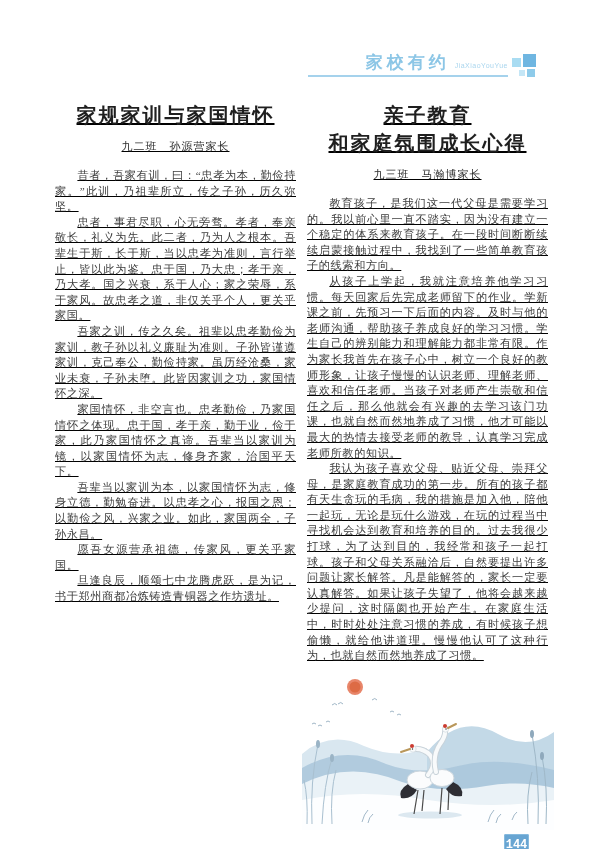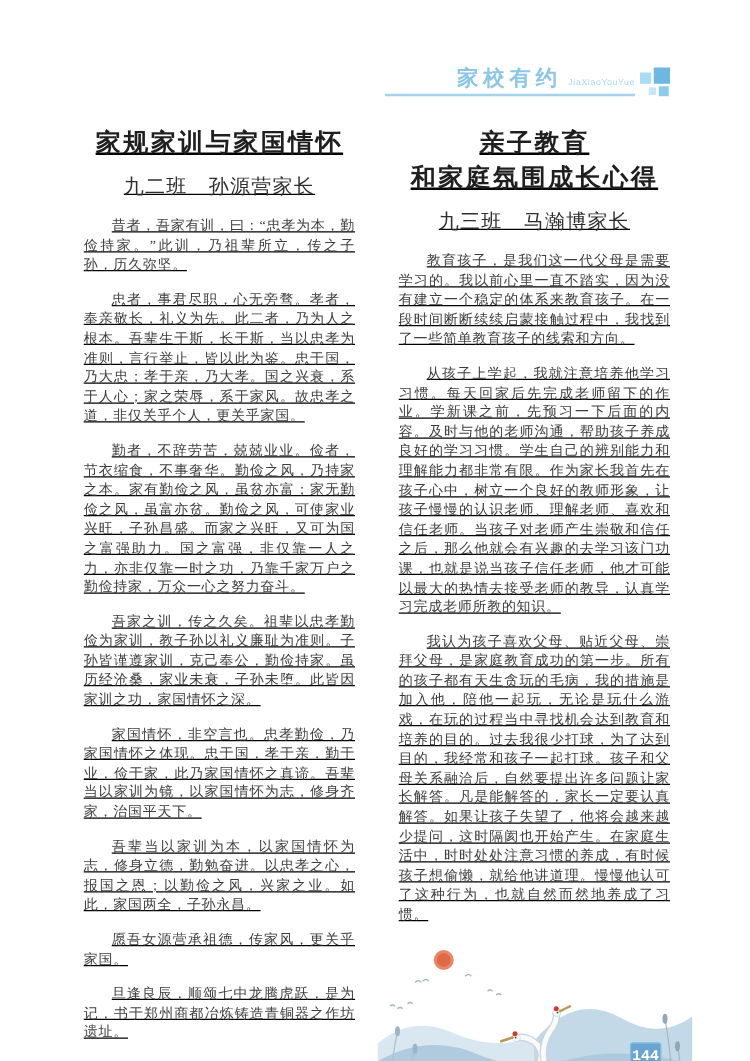--- a/index.html
+++ b/index.html
@@ -28,24 +28,24 @@
   .sq3{left:16px;top:15px;width:8px;height:8px;background:#8ecbea;}
   .sq4{left:8px;top:16px;width:6px;height:6px;background:#c4e6f6;}
   
   .columns{position:absolute;top:97px;left:55px;width:493px;display:flex;gap:11px;text-decoration:underline;}
   .col{width:241px;}
   .article-title{
     margin:4px 0 10px;text-align:center;font-size:20px;font-weight:bold;
     color:#1f1f1f;letter-spacing:2px;line-height:28px;
   }
   .byline{
-    text-align:center;font-size:16px;color:#2e2e2e;letter-spacing:1px;margin:0 0 14px;
+    text-align:center;font-size:11px;color:#2e2e2e;letter-spacing:1px;margin:0 0 14px;
   }
   .body p{
-    margin:12px;font-size:11.2px;line-height:15.6px;letter-spacing:.6px;
+    margin:0;font-size:11.2px;line-height:15.6px;letter-spacing:.6px;
     color:#3d3d3d;text-align:justify;text-indent:2em;
   }
   
   .illustration{margin:8px 0 0 -5px;width:252px;height:158px;display:block;}
   
   .page-badge{
     position:absolute;left:504px;top:792px;width:25px;height:22px;background:#68a5d2;
     color:#ffffff;font-family:Liberation Mono, monospace;
     font-size:12px;font-weight:bold;display:flex;align-items:center;justify-content:center;
     border-radius:2px;box-shadow:inset 0 0 0 1px #86bade;margin-top:42px;
@@ -70,38 +70,37 @@
   </div>
 
   <div class="columns">
 
     <div class="col">
       <h1 class="article-title">家规家训与家国情怀</h1>
       <p class="byline">九二班　孙源营家长</p>
       <div class="body">
         <p>昔者，吾家有训，曰：“忠孝为本，勤俭持家。”此训，乃祖辈所立，传之子孙，历久弥坚。</p>
         <p>忠者，事君尽职，心无旁骛。孝者，奉亲敬长，礼义为先。此二者，乃为人之根本。吾辈生于斯，长于斯，当以忠孝为准则，言行举止，皆以此为鉴。忠于国，乃大忠；孝于亲，乃大孝。国之兴衰，系于人心；家之荣辱，系于家风。故忠孝之道，非仅关乎个人，更关乎家国。</p>
-        <p>勤者，不辞劳苦，兢兢业业。俭者，节衣缩食，不事奢华。勤俭之风，乃持家之本。家有勤俭之风，虽贫亦富；家无勤俭之风，虽富亦贫。勤俭之风，可使家业兴旺，子孙昌盛。而家之兴旺，又可为国之富强助力。国之富强，非仅靠一人之力，亦非仅靠一时之功，乃靠千家万户之勤俭持家，万众一心之努力奋斗。</p>
         <p>吾家之训，传之久矣。祖辈以忠孝勤俭为家训，教子孙以礼义廉耻为准则。子孙皆谨遵家训，克己奉公，勤俭持家。虽历经沧桑，家业未衰，子孙未堕。此皆因家训之功，家国情怀之深。</p>
         <p>家国情怀，非空言也。忠孝勤俭，乃家国情怀之体现。忠于国，孝于亲，勤于业，俭于家，此乃家国情怀之真谛。吾辈当以家训为镜，以家国情怀为志，修身齐家，治国平天下。</p>
         <p>吾辈当以家训为本，以家国情怀为志，修身立德，勤勉奋进。以忠孝之心，报国之恩；以勤俭之风，兴家之业。如此，家国两全，子孙永昌。</p>
         <p>愿吾女源营承祖德，传家风，更关乎家国。</p>
         <p>旦逢良辰，顺颂七中龙腾虎跃，是为记，书于郑州商都冶炼铸造青铜器之作坊遗址。</p>
       </div>
     </div>
 
     <div class="col">
       <h1 class="article-title">
         <span>亲子教育</span><br>
         <span>和家庭氛围成长心得</span>
       </h1>
       <p class="byline">九三班　马瀚博家长</p>
       <div class="body">
         <p>教育孩子，是我们这一代父母是需要学习的。我以前心里一直不踏实，因为没有建立一个稳定的体系来教育孩子。在一段时间断断续续启蒙接触过程中，我找到了一些简单教育孩子的线索和方向。</p>
-        <p>从孩子上学起，我就注意培养他学习习惯。每天回家后先完成老师留下的作业。学新课之前，先预习一下后面的内容。及时与他的老师沟通，帮助孩子养成良好的学习习惯。学生自己的辨别能力和理解能力都非常有限。作为家长我首先在孩子心中，树立一个良好的教师形象，让孩子慢慢的认识老师、理解老师、喜欢和信任老师。当孩子对老师产生崇敬和信任之后，那么他就会有兴趣的去学习该门功课，也就是说当孩子信任老师，他才可能以最大的热情去接受老师的教导，认真学习完成老师所教的知识。</p>
+        <p>从孩子上学起，我就注意培养他学习习惯。每天回家后先完成老师留下的作业。学新课之前，先预习一下后面的内容。及时与他的老师沟通，帮助孩子养成良好的学习习惯。学生自己的辨别能力和理解能力都非常有限。作为家长我首先在孩子心中，树立一个良好的教师形象，让孩子慢慢的认识老师、理解老师、喜欢和信任老师。当孩子对老师产生崇敬和信任之后，那么他就会有兴趣的去学习该门功课，也就自然而然地养成了习惯，他才可能以最大的热情去接受老师的教导，认真学习完成老师所教的知识。</p>
         <p>我认为孩子喜欢父母、贴近父母、崇拜父母，是家庭教育成功的第一步。所有的孩子都有天生贪玩的毛病，我的措施是加入他，陪他一起玩，无论是玩什么游戏，在玩的过程当中寻找机会达到教育和培养的目的。过去我很少打球，为了达到目的，我经常和孩子一起打球。孩子和父母关系融洽后，自然要提出许多问题让家长解答。凡是能解答的，家长一定要认真解答。如果让孩子失望了，他将会越来越少提问，这时隔阂也开始产生。在家庭生活中，时时处处注意习惯的养成，有时候孩子想偷懒，就给他讲道理。慢慢他认可了这种行为，也就自然而然地养成了习惯。</p>
       </div>
 
       <svg class="illustration" viewBox="0 0 252 158" xmlns="http://www.w3.org/2000/svg">
 
         <circle cx="53" cy="15" r="8" fill="#e8866a"></circle>
         <circle cx="53" cy="15" r="5.5" fill="#dd6b45"></circle>
 
         <g stroke="#9fb6c6" stroke-width="1" fill="none">
           <path d="M30,33 q3,-3 5,0 M36,32 q3,-3 5,0"></path>

